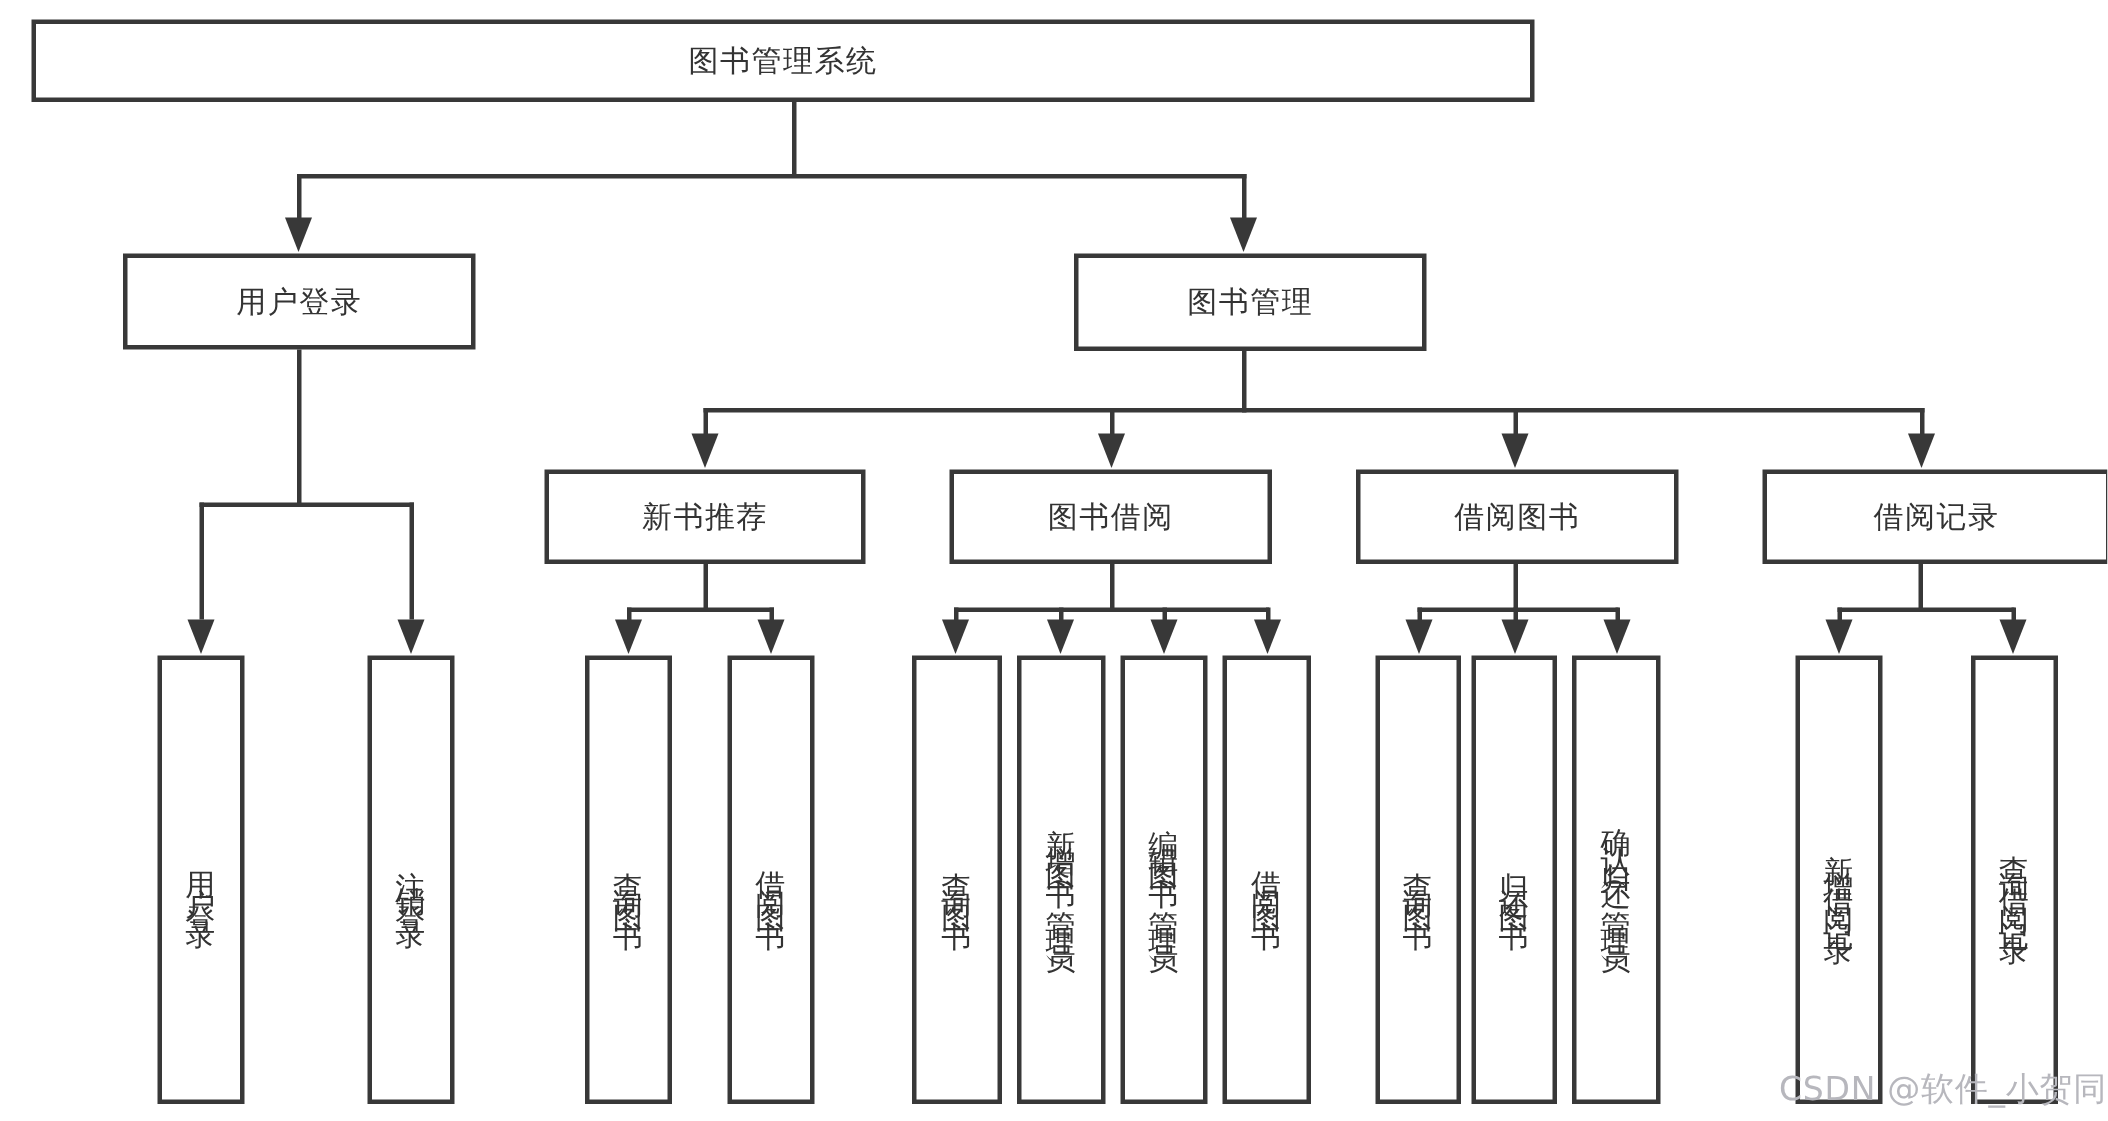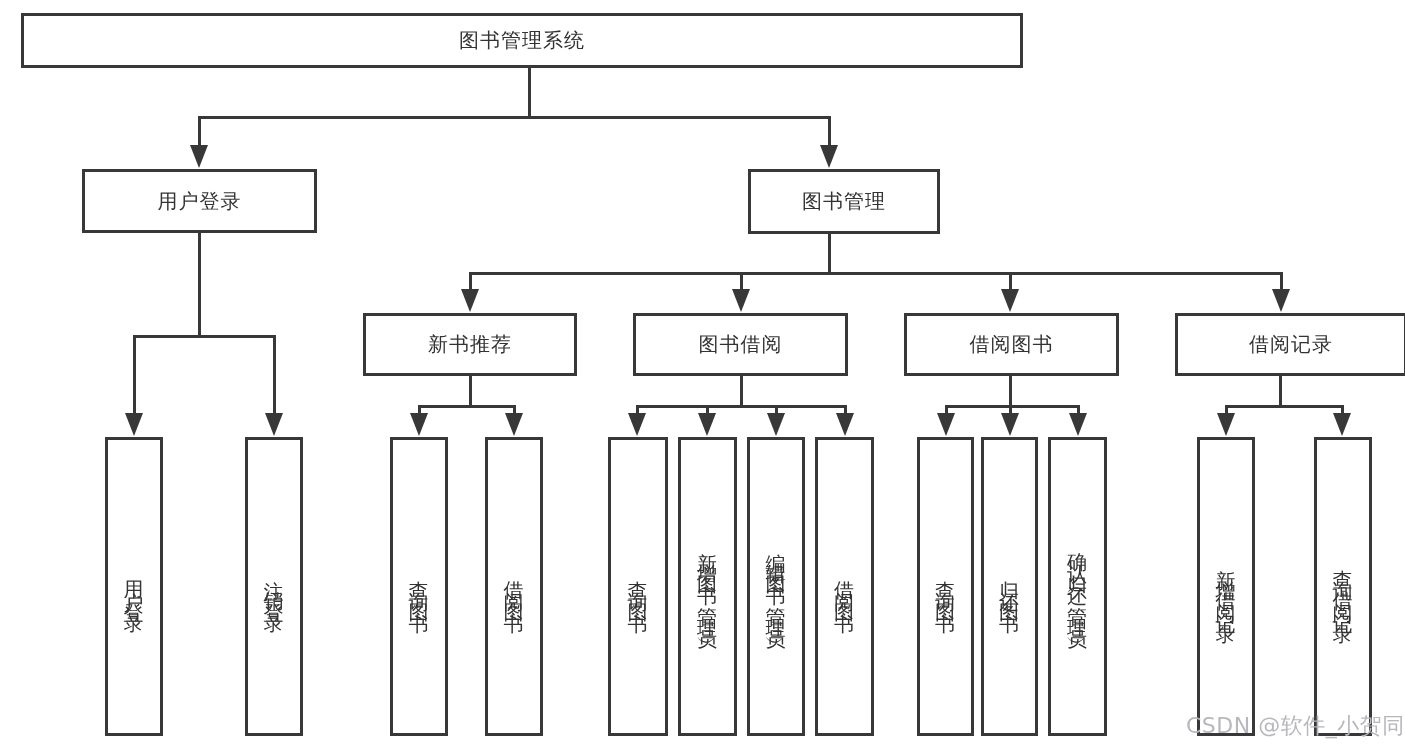--- a/index.html
+++ b/index.html
@@ -33,21 +33,21 @@
 
 <div class="stage">
 
   <div class="box" style="left:21px;top:13px;width:1002px;height:55px">
     <span class="hlbl">图书管理系统</span>
   </div>
 
   <div class="box" style="left:82px;top:169px;width:235px;height:64px">
     <span class="hlbl">用户登录</span>
   </div>
-  <div class="box" style="left:748px;top:169px;width:192px;height:65px">
+  <div class="box" style="left:716px;top:169px;width:235px;height:65px">
     <span class="hlbl">图书管理</span>
   </div>
 
   <div class="box" style="left:363px;top:313px;width:214px;height:63px">
     <span class="hlbl">新书推荐</span>
   </div>
   <div class="box" style="left:633px;top:313px;width:215px;height:63px">
     <span class="hlbl">图书借阅</span>
   </div>
   <div class="box" style="left:904px;top:313px;width:215px;height:63px">

